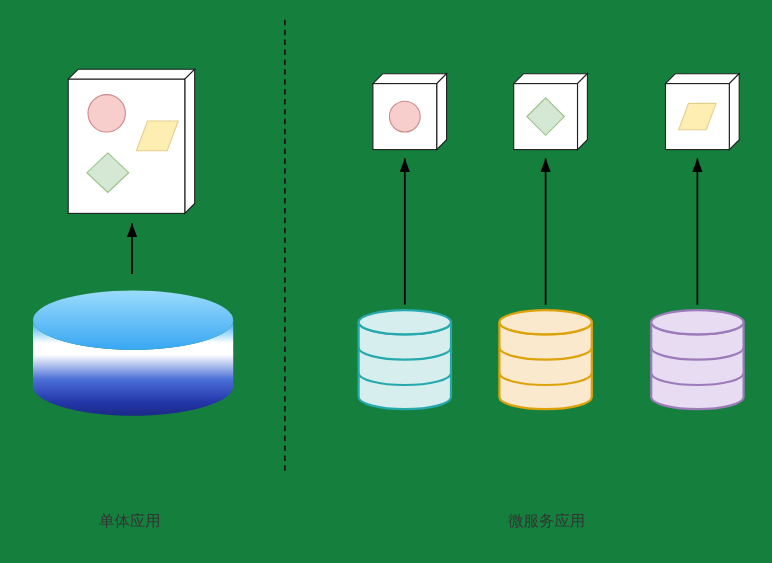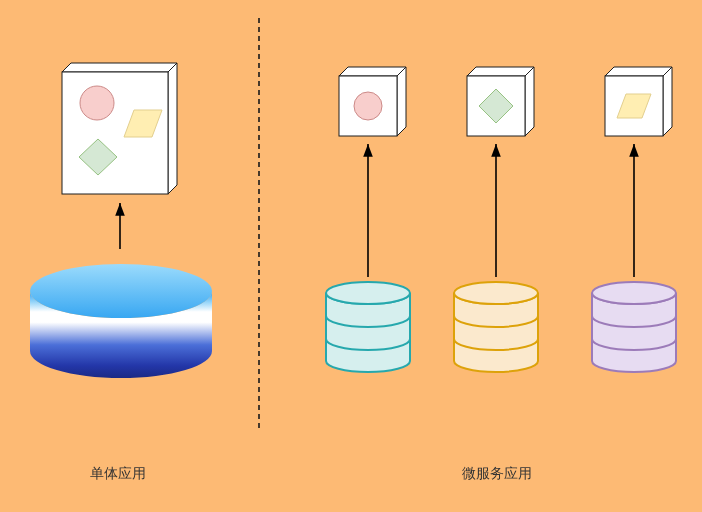--- a/index.html
+++ b/index.html
@@ -5,21 +5,21 @@
   html, body {
     margin: 0;
     padding: 0;
     background: #ffffff;
     font-family: "DejaVu Sans", "Liberation Sans", sans-serif;
   }
   .stage {
     position: relative;
     width: 702px;
     height: 512px;
-    background: #fdba74;
+    background: #15803d;
     overflow: hidden;
   }
   svg { display: block; }
   .box-face { stroke-width: 1; }
   .inner-shape { stroke-width: 1; }
   .db-stroke { stroke-width: 2; }
   .label {
     font-size: 14px;
     fill: #333333;
     font-family: "DejaVu Sans", "Liberation Sans", sans-serif;

